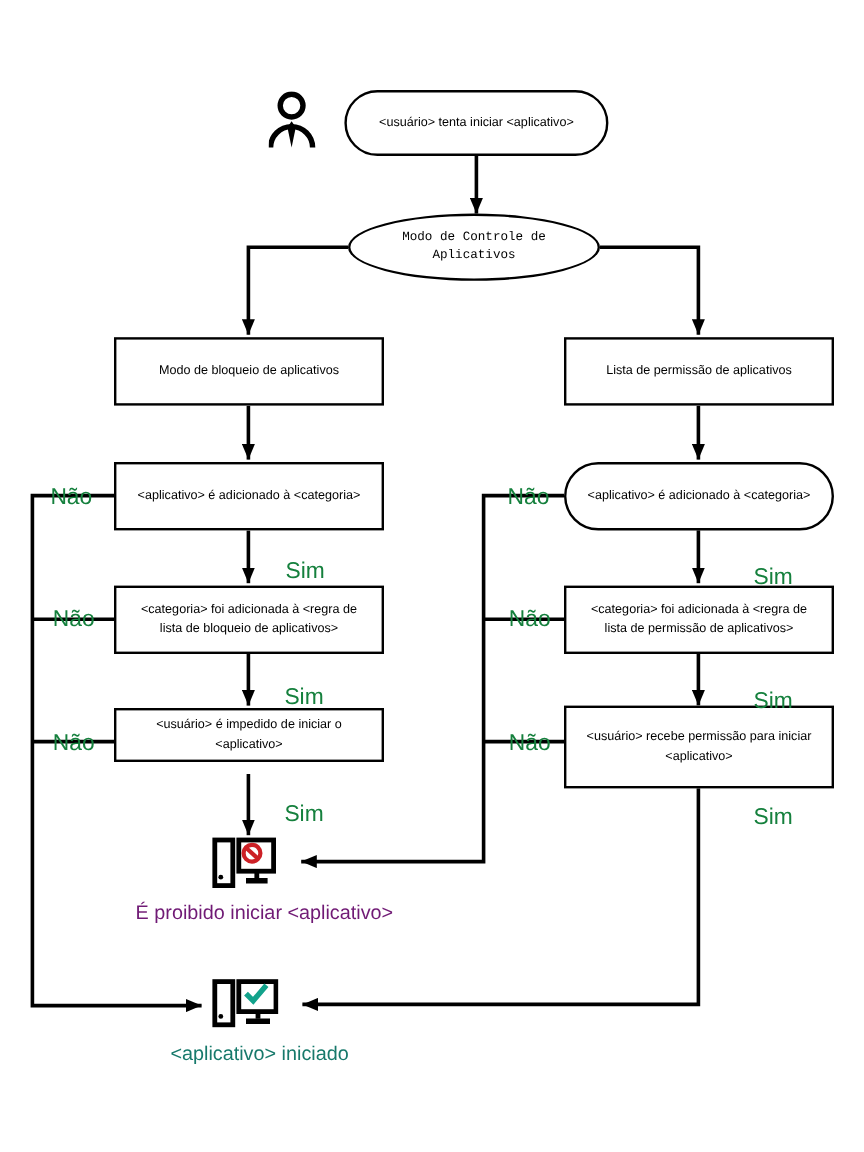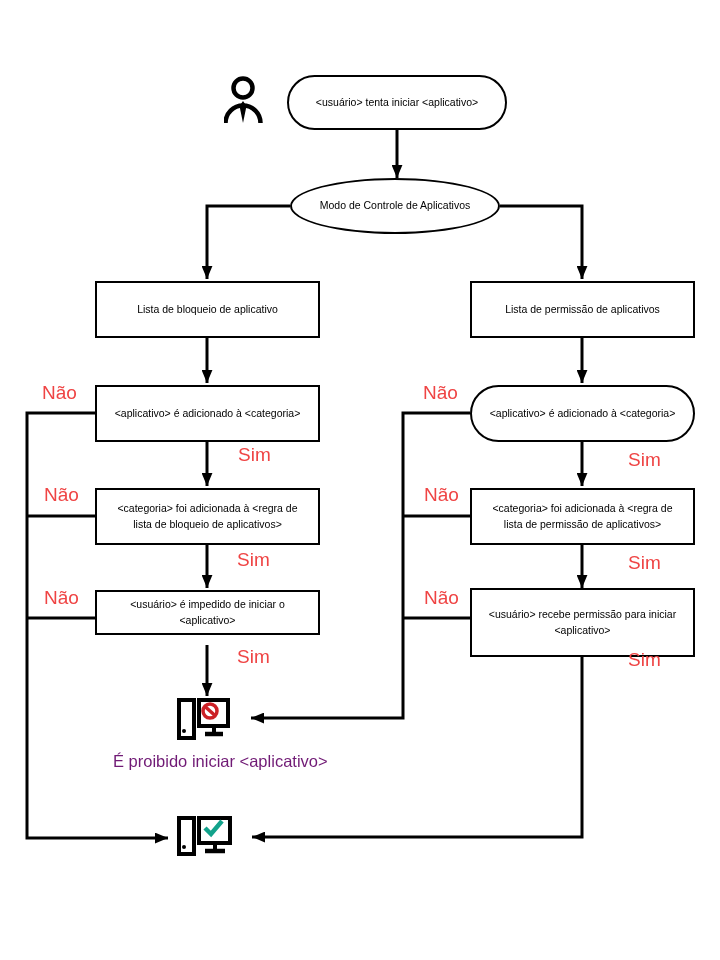--- a/index.html
+++ b/index.html
@@ -5,21 +5,21 @@
   html,body{margin:0;padding:0;background:#ffffff;}
   .canvas{position:relative;width:720px;height:960px;background:#ffffff;
           font-family:"Liberation Sans",sans-serif;overflow:hidden;}
   .layer{position:absolute;left:0;top:0;width:720px;height:960px;}
   .node{position:absolute;display:flex;align-items:center;justify-content:center;
         text-align:center;border:2.5px solid #000;background:#fff;box-sizing:border-box;
         color:#000;}
   .node .box-text{font-size:10.5px;line-height:1.45;white-space:pre-line;padding:0 6px;}
   .stadium{border-radius:999px;}
   .ellipse{border-radius:50%;}
-  .edge-label{position:absolute;font-size:19px;color:#ef4444;}
+  .edge-label{position:absolute;font-size:19px;color:#15803d;margin-top:22px;}
   .result-text{position:absolute;font-size:16.5px;white-space:nowrap;}
   .denied{color:#701a75;}
   .allowed{color:#17796b;}
   .icon{position:absolute;}
 </style>
 </head>
 <body>
 
 <div class="canvas">
 
@@ -52,26 +52,26 @@
 
   <svg class="icon" style="left:224px;top:76px;" width="40" height="48" viewBox="0 0 40 48">
     <circle cx="19" cy="12" r="9.5" fill="none" stroke="#000" stroke-width="4.5"></circle>
     <path d="M1.5,47 A17.5,17.5 0 0 1 36.5,47" fill="none" stroke="#000" stroke-width="4.5"></path>
     <path d="M19,25 L22.5,30 L19,47 L15.5,30 Z" fill="#000"></path>
   </svg>
 
   <div class="node stadium" style="left:287px;top:75px;width:220px;height:55px;justify-content:center;">
     <span class="box-text">&lt;usuário&gt; tenta iniciar &lt;aplicativo&gt;</span>
   </div>
-  <div class="node ellipse" style="left:290px;top:178px;width:210px;height:56px;">
+  <div class="node ellipse" style="left:290px;top:178px;width:210px;height:56px;font-family:Liberation Mono, monospace;">
     <span class="box-text">Modo de Controle de Aplicativos</span>
   </div>
 
   <div class="node" style="left:95px;top:281px;width:225px;height:57px;">
-    <span class="box-text">Lista de bloqueio de aplicativo</span>
+    <span class="box-text">Modo de bloqueio de aplicativos</span>
   </div>
   <div class="node" style="left:95px;top:385px;width:225px;height:57px;">
     <span class="box-text">&lt;aplicativo&gt; é adicionado à &lt;categoria&gt;</span>
   </div>
   <div class="node" style="left:95px;top:488px;width:225px;height:57px;">
     <span class="box-text">&lt;categoria&gt; foi adicionada à &lt;regra de
 lista de bloqueio de aplicativos&gt;</span>
   </div>
   <div class="node" style="left:95px;top:590px;width:225px;height:45px;">
     <span class="box-text">&lt;usuário&gt; é impedido  de iniciar o
@@ -121,14 +121,15 @@
   <div class="result-text denied" style="left:113px;top:752px;">É proibido iniciar &lt;aplicativo&gt;</div>
 
   <svg class="icon" style="left:176px;top:815px;" width="56" height="42" viewBox="0 0 56 42">
     <rect x="3" y="3" width="15" height="36" fill="#fff" stroke="#000" stroke-width="4"></rect>
     <circle cx="8" cy="32" r="2" fill="#000"></circle>
     <rect x="23" y="3" width="31" height="25" fill="#fff" stroke="#000" stroke-width="4"></rect>
     <path d="M39,28 V34" stroke="#000" stroke-width="4" fill="none"></path>
     <path d="M29,36 H49" stroke="#000" stroke-width="4.5" fill="none"></path>
     <path d="M29,13 L35,19 L46,6" fill="none" stroke="#12a28b" stroke-width="4.5"></path>
   </svg>
+  <div class="result-text allowed" style="left:142px;top:869px;">&lt;aplicativo&gt; iniciado</div>
 
 </div>
 
 </body></html>

